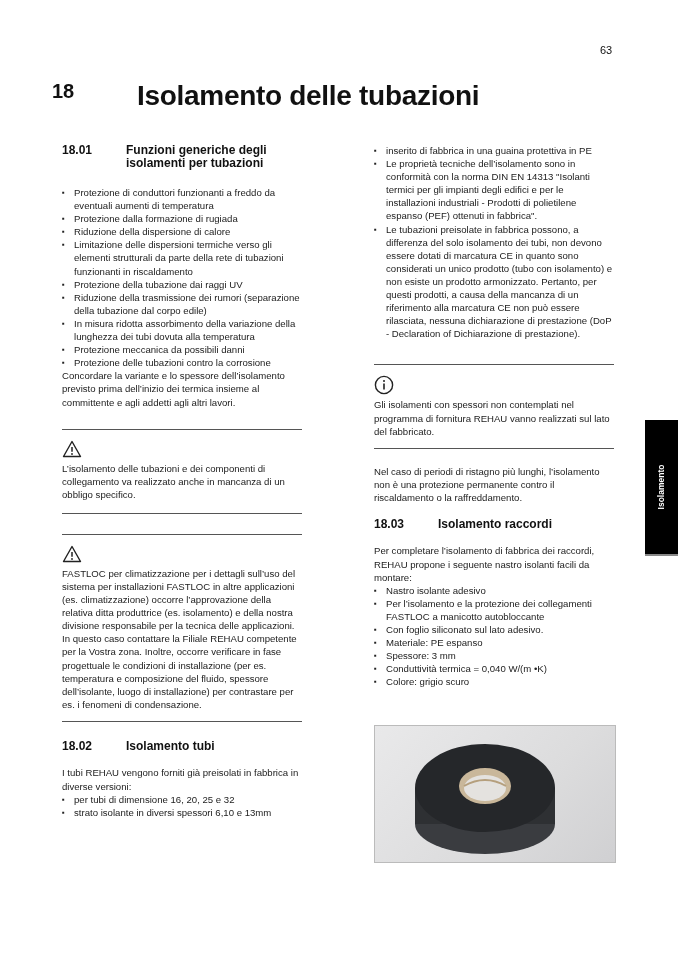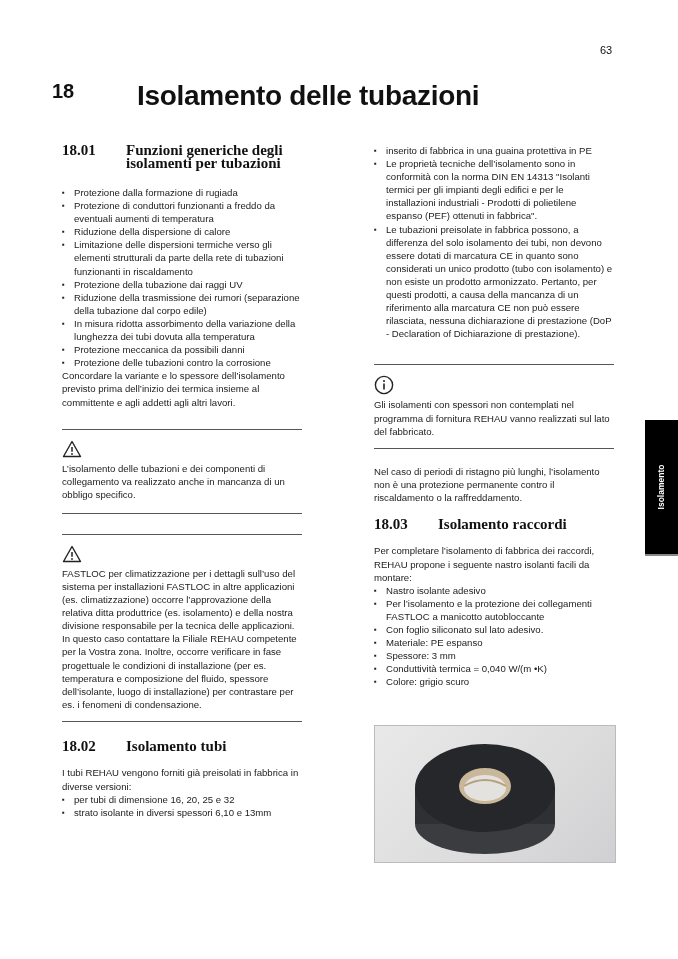--- a/index.html
+++ b/index.html
@@ -15,21 +15,21 @@
     position: absolute; top: 80px; left: 52px; height: 26px;
     display: flex; align-items: flex-start; gap: 21px;
   }
   .chapter .num { font-size: 20px; font-weight: bold; width: 64px; color: #111; }
   .chapter .title { font-size: 28px; font-weight: bold; color: #111; letter-spacing: -0.3px; }
 
   .col { position: absolute; width: 240px; font-size: 9.6px; line-height: 13.1px; }
   .col.left { left: 62px; top: 144px; }
   .col.right { left: 374px; top: 144px; }
 
-  .sec-head { display: flex; font-weight: bold; font-size: 15px; line-height: 12.5px; color: #111; font-family: Liberation Serif, serif; }
+  .sec-head { display: flex; font-weight: bold; font-size: 12px; line-height: 12.5px; color: #111; }
   .sec-head .sn { width: 64px; flex: none; }
   .sec-head .st { flex: 1; }
 
   ul { margin: 0; padding: 0; list-style: none; }
   li { position: relative; padding-left: 12px; }
   li::before { content: "\25AA"; position: absolute; left: 0; top: 0; font-size: 8px; }
   p { margin: 0; }
 
   .rule { border-top: 1.5px solid #555; margin: 0; }
 
@@ -62,22 +62,22 @@
   <span class="title">Isolamento delle tubazioni</span>
 </div>
 
 <div class="col left">
   <div class="sec-head">
     <span class="sn">18.01</span>
     <span class="st">Funzioni generiche degli isolamenti per tubazioni</span>
   </div>
   <div style="height:17px"></div>
   <ul>
+    <li>Protezione di conduttori funzionanti a freddo da eventuali aumenti di temperatura</li>
     <li>Protezione dalla formazione di rugiada</li>
-    <li>Protezione di conduttori funzionanti a freddo da eventuali aumenti di temperatura</li>
     <li>Riduzione della dispersione di calore</li>
     <li>Limitazione delle dispersioni termiche verso gli elementi strutturali da parte della rete di tubazioni funzionanti in riscaldamento</li>
     <li>Protezione della tubazione dai raggi UV</li>
     <li>Riduzione della trasmissione dei rumori (separazione della tubazione dal corpo edile)</li>
     <li>In misura ridotta assorbimento della variazione della lunghezza dei tubi dovuta alla temperatura</li>
     <li>Protezione meccanica da possibili danni</li>
     <li>Protezione delle tubazioni contro la corrosione</li>
   </ul>
   <p>Concordare la variante e lo spessore dell’isolamento previsto prima dell’inizio dei termica insieme al committente e agli addetti agli altri lavori.</p>
 

